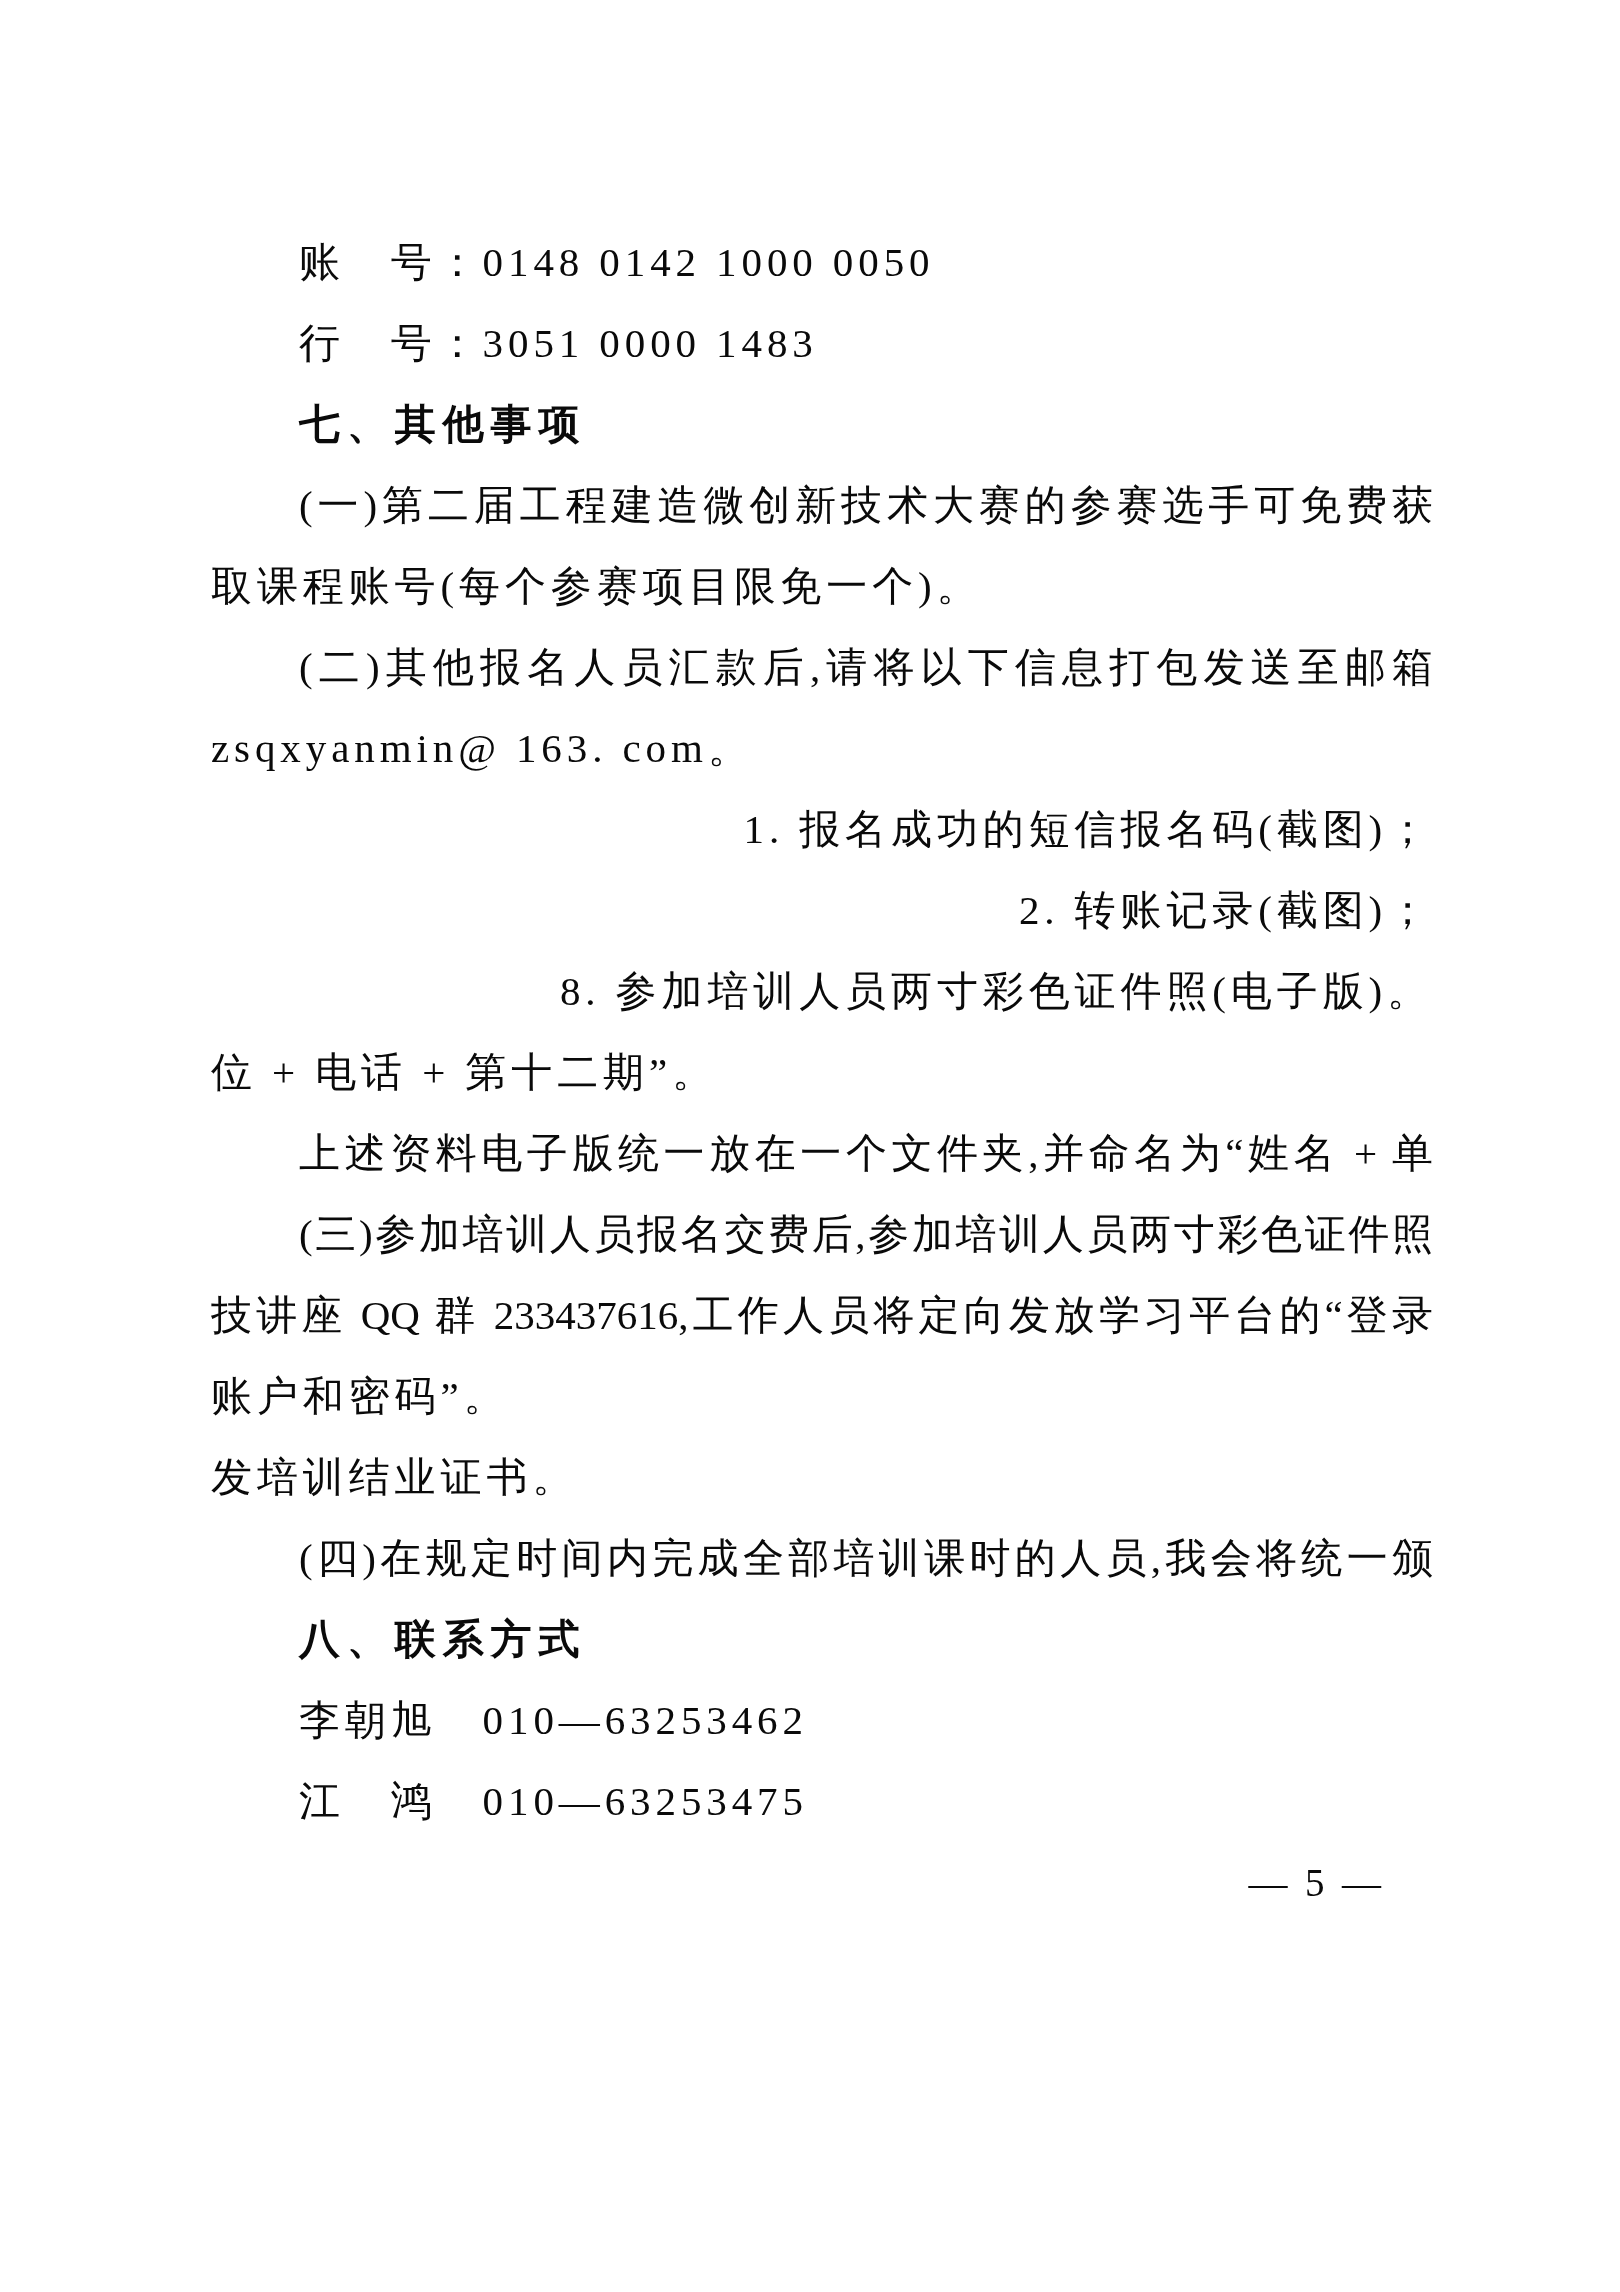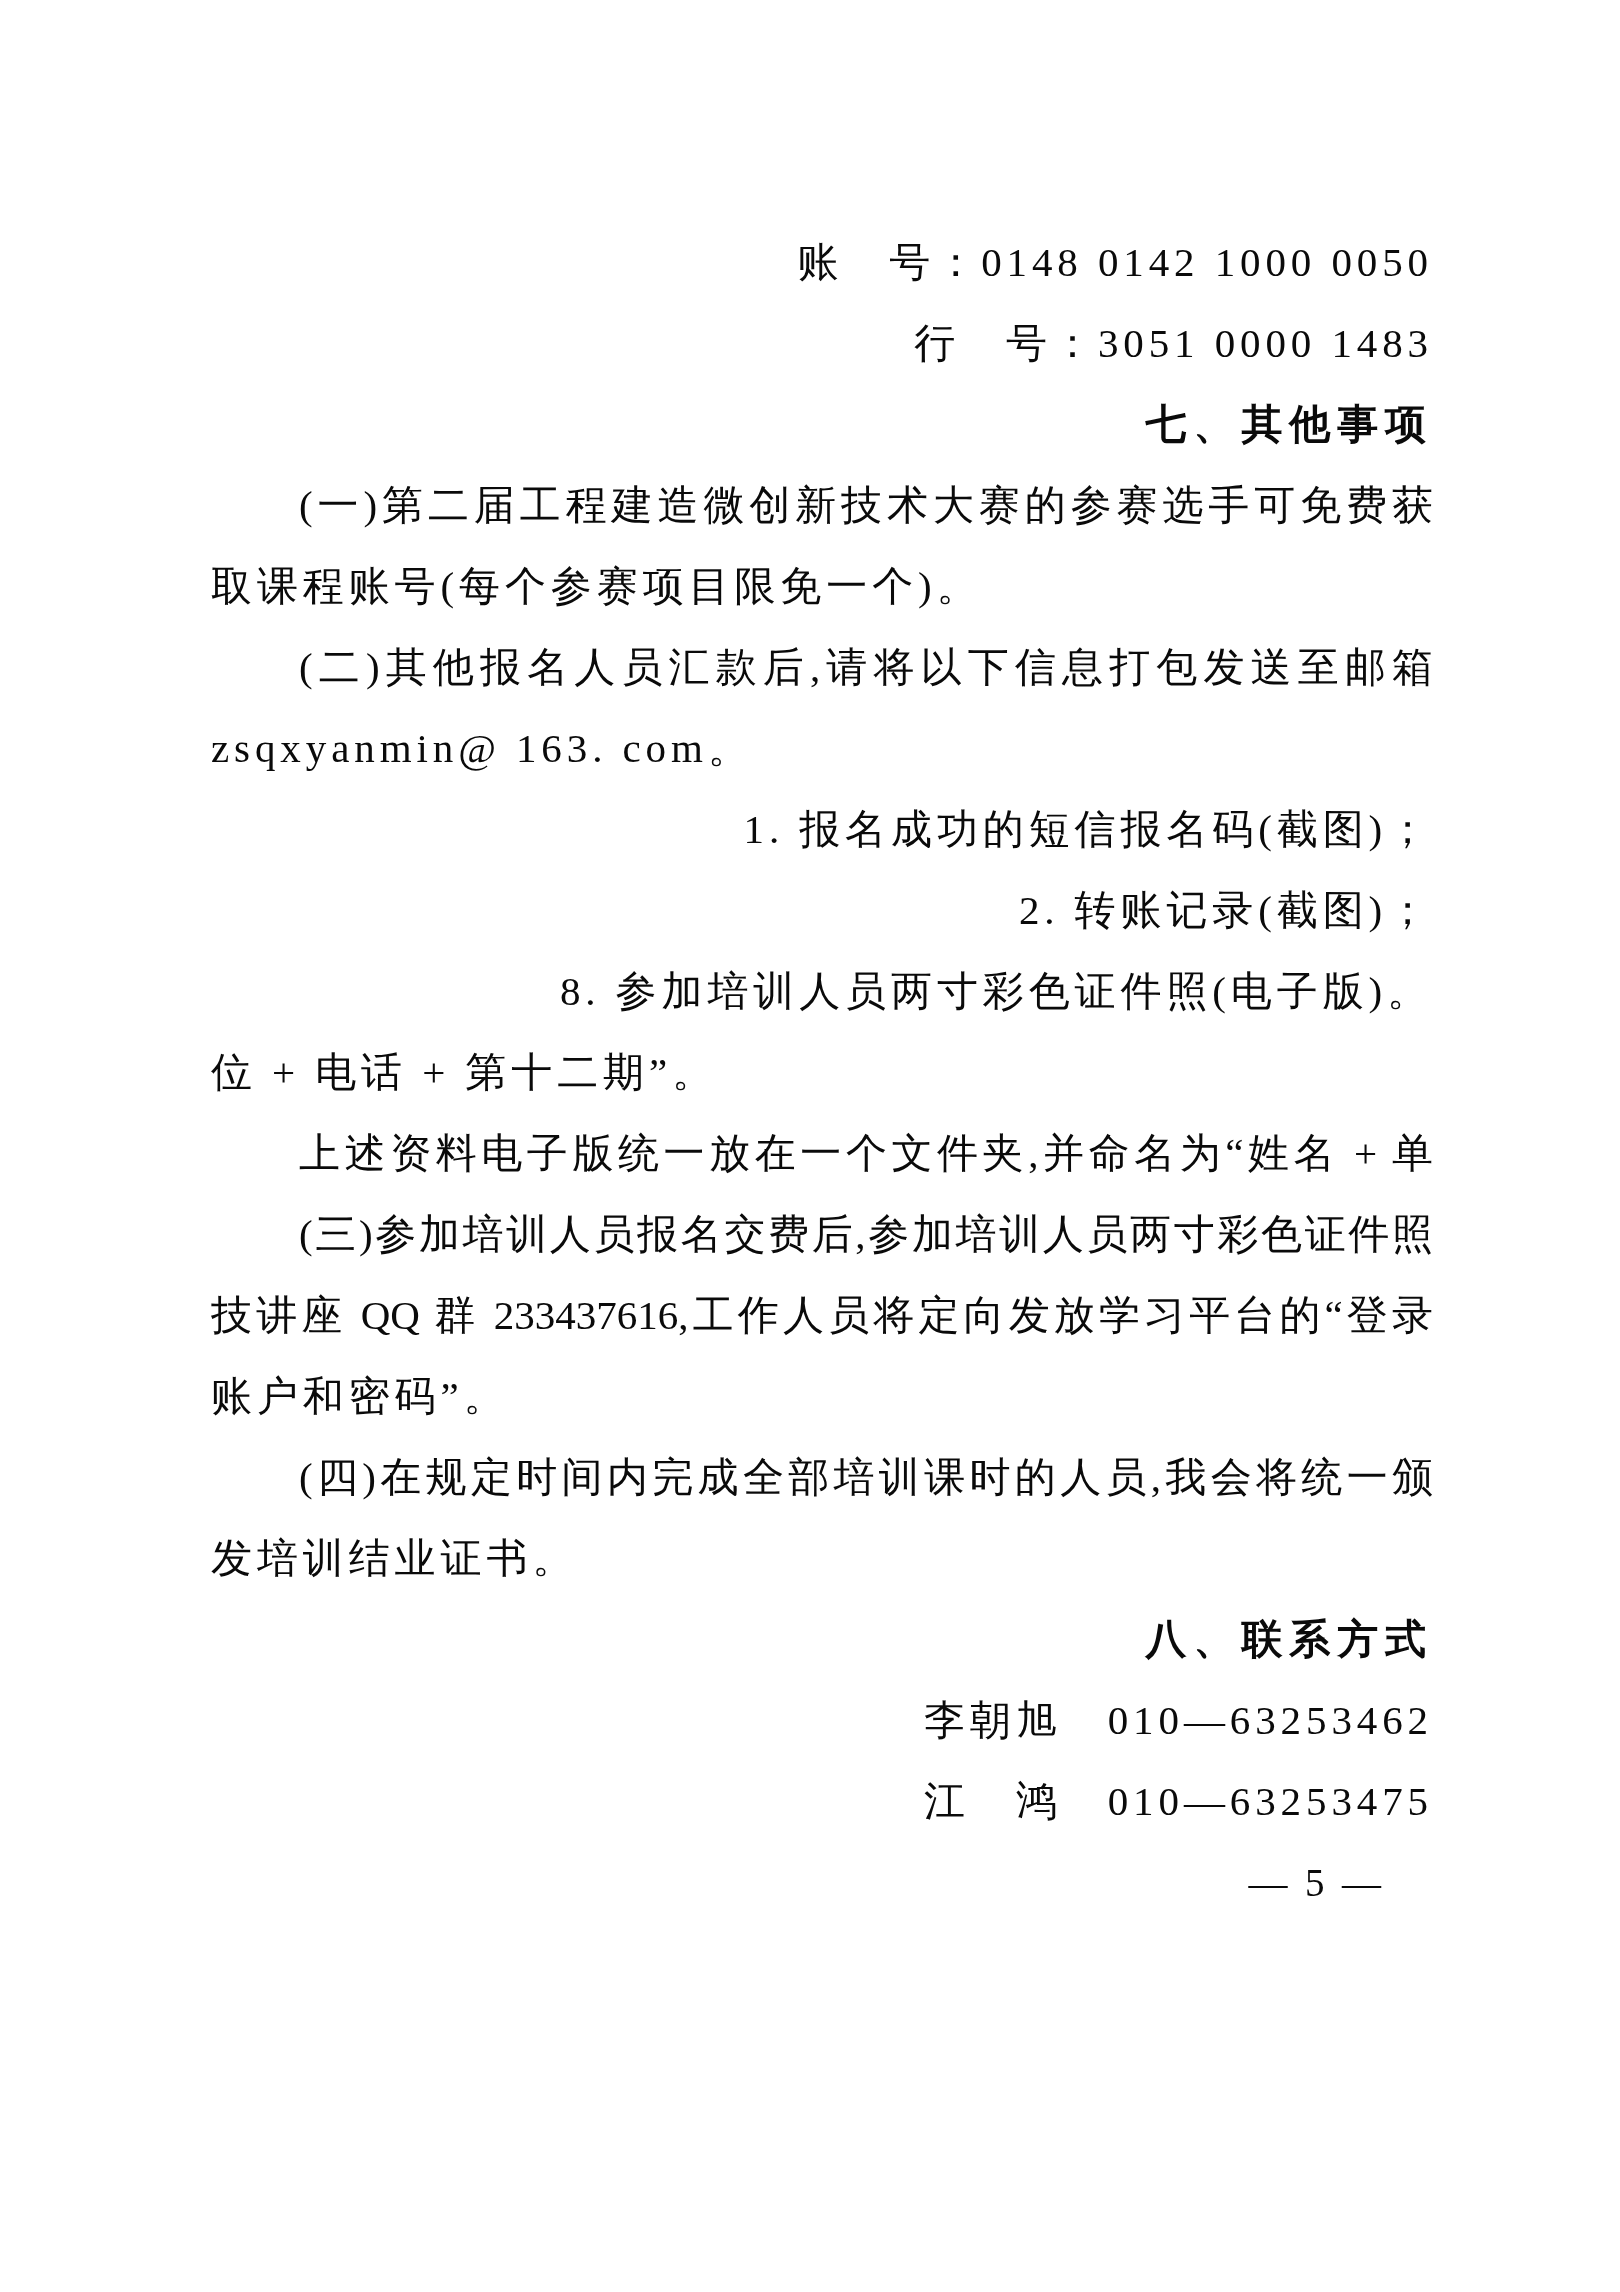--- a/index.html
+++ b/index.html
@@ -27,21 +27,21 @@
     margin: 0;
     padding: 0;
     height: 81px;
     line-height: 81px;
     font-size: 41px;
     font-weight: normal;
     letter-spacing: 4.9px;
     white-space: nowrap;
   }
   
-  .indent { padding-left: 88px; text-align: right; }
+  .indent { padding-left: 88px; }
   
   .indent-sm { padding-left: 61px; text-align: right; }
   
   .fill {
     letter-spacing: 0;
     white-space: normal;
     text-align: justify;
     text-align-last: justify;
     text-justify: inter-character;
   }
@@ -82,22 +82,22 @@
     <p class="ln indent-sm">2. 转账记录(截图)；</p>
     <p class="ln indent-sm">8. 参加培训人员两寸彩色证件照(电子版)。</p>
 
     <p class="ln">位 + 电话 + 第十二期”。</p>
     <p class="ln indent fill">上述资料电子版统一放在一个文件夹,并命名为“姓名 + 单</p>
 
     <p class="ln indent fill">(三)参加培训人员报名交费后,参加培训人员两寸彩色证件照</p>
     <p class="ln fill">技讲座 QQ 群 233437616,工作人员将定向发放学习平台的“登录</p>
     <p class="ln">账户和密码”。</p>
 
+    <p class="ln">发培训结业证书。</p>
     <p class="ln indent fill">(四)在规定时间内完成全部培训课时的人员,我会将统一颁</p>
-    <p class="ln">发培训结业证书。</p>
 
     <h2 class="ln heading indent">八、联系方式</h2>
 
     <p class="ln indent">李朝旭　010—63253462</p>
     <p class="ln indent">江　鸿　010—63253475</p>
 
     <p class="ln pagenum">— 5 —</p>
 
   </div>
 </div>

